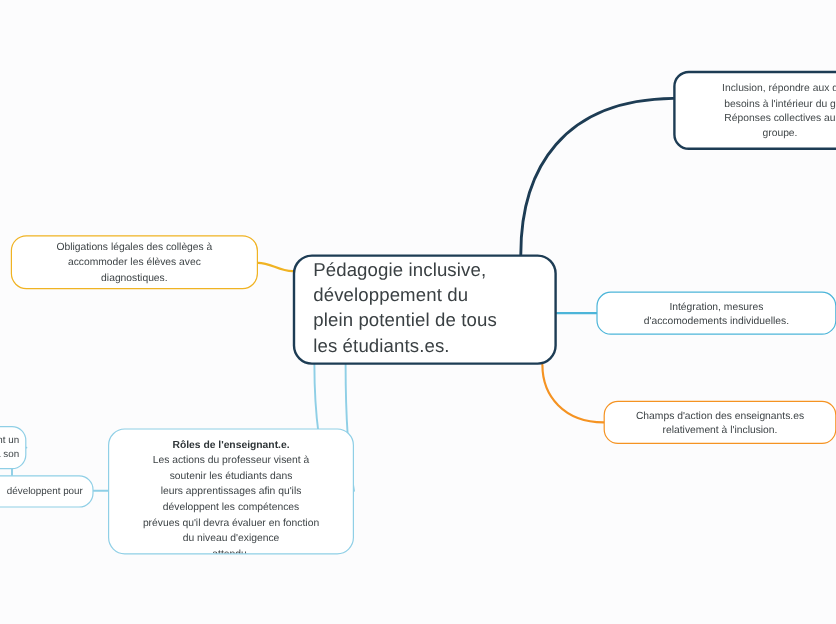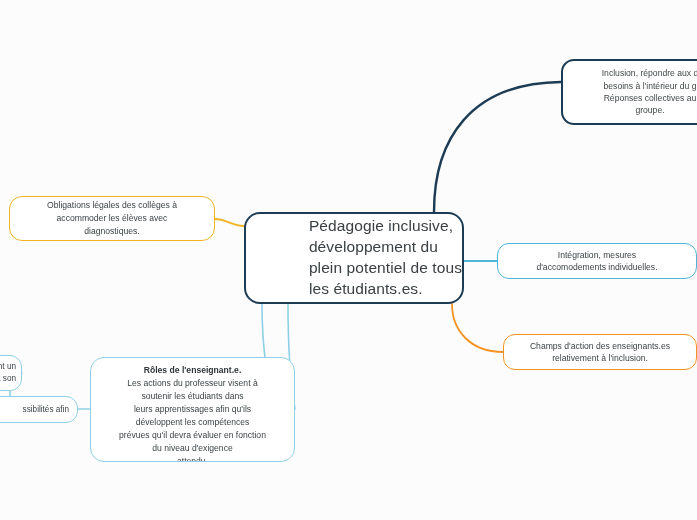--- a/index.html
+++ b/index.html
@@ -42,21 +42,21 @@
   }
 
   
   #node-root {
     left: 244px;
     top: 212px;
     width: 220px;
     height: 92px;
     border: 2.5px solid #1d3c54;
     border-radius: 16px;
-    justify-content: flex-end;
+    justify-content: flex-start;
     text-align: left;
     color: #3a4043;
     font-size: 15.5px;
     line-height: 1.35;
     letter-spacing: 0.1px;
   }
   #node-root .txt {
     padding: 0 0 0 15px;
   }
 
@@ -227,16 +227,16 @@
 attendu.</span>
     </span>
   </div>
 
   <div class="node" id="node-frag-a">
     <span class="txt">el devant un
 r à son</span>
   </div>
 
   <div class="node" id="node-frag-b">
-    <span class="txt">ssibilités afin</span>
+    <span class="txt">développent pour</span>
   </div>
 
 </div>
 
 </body></html>

